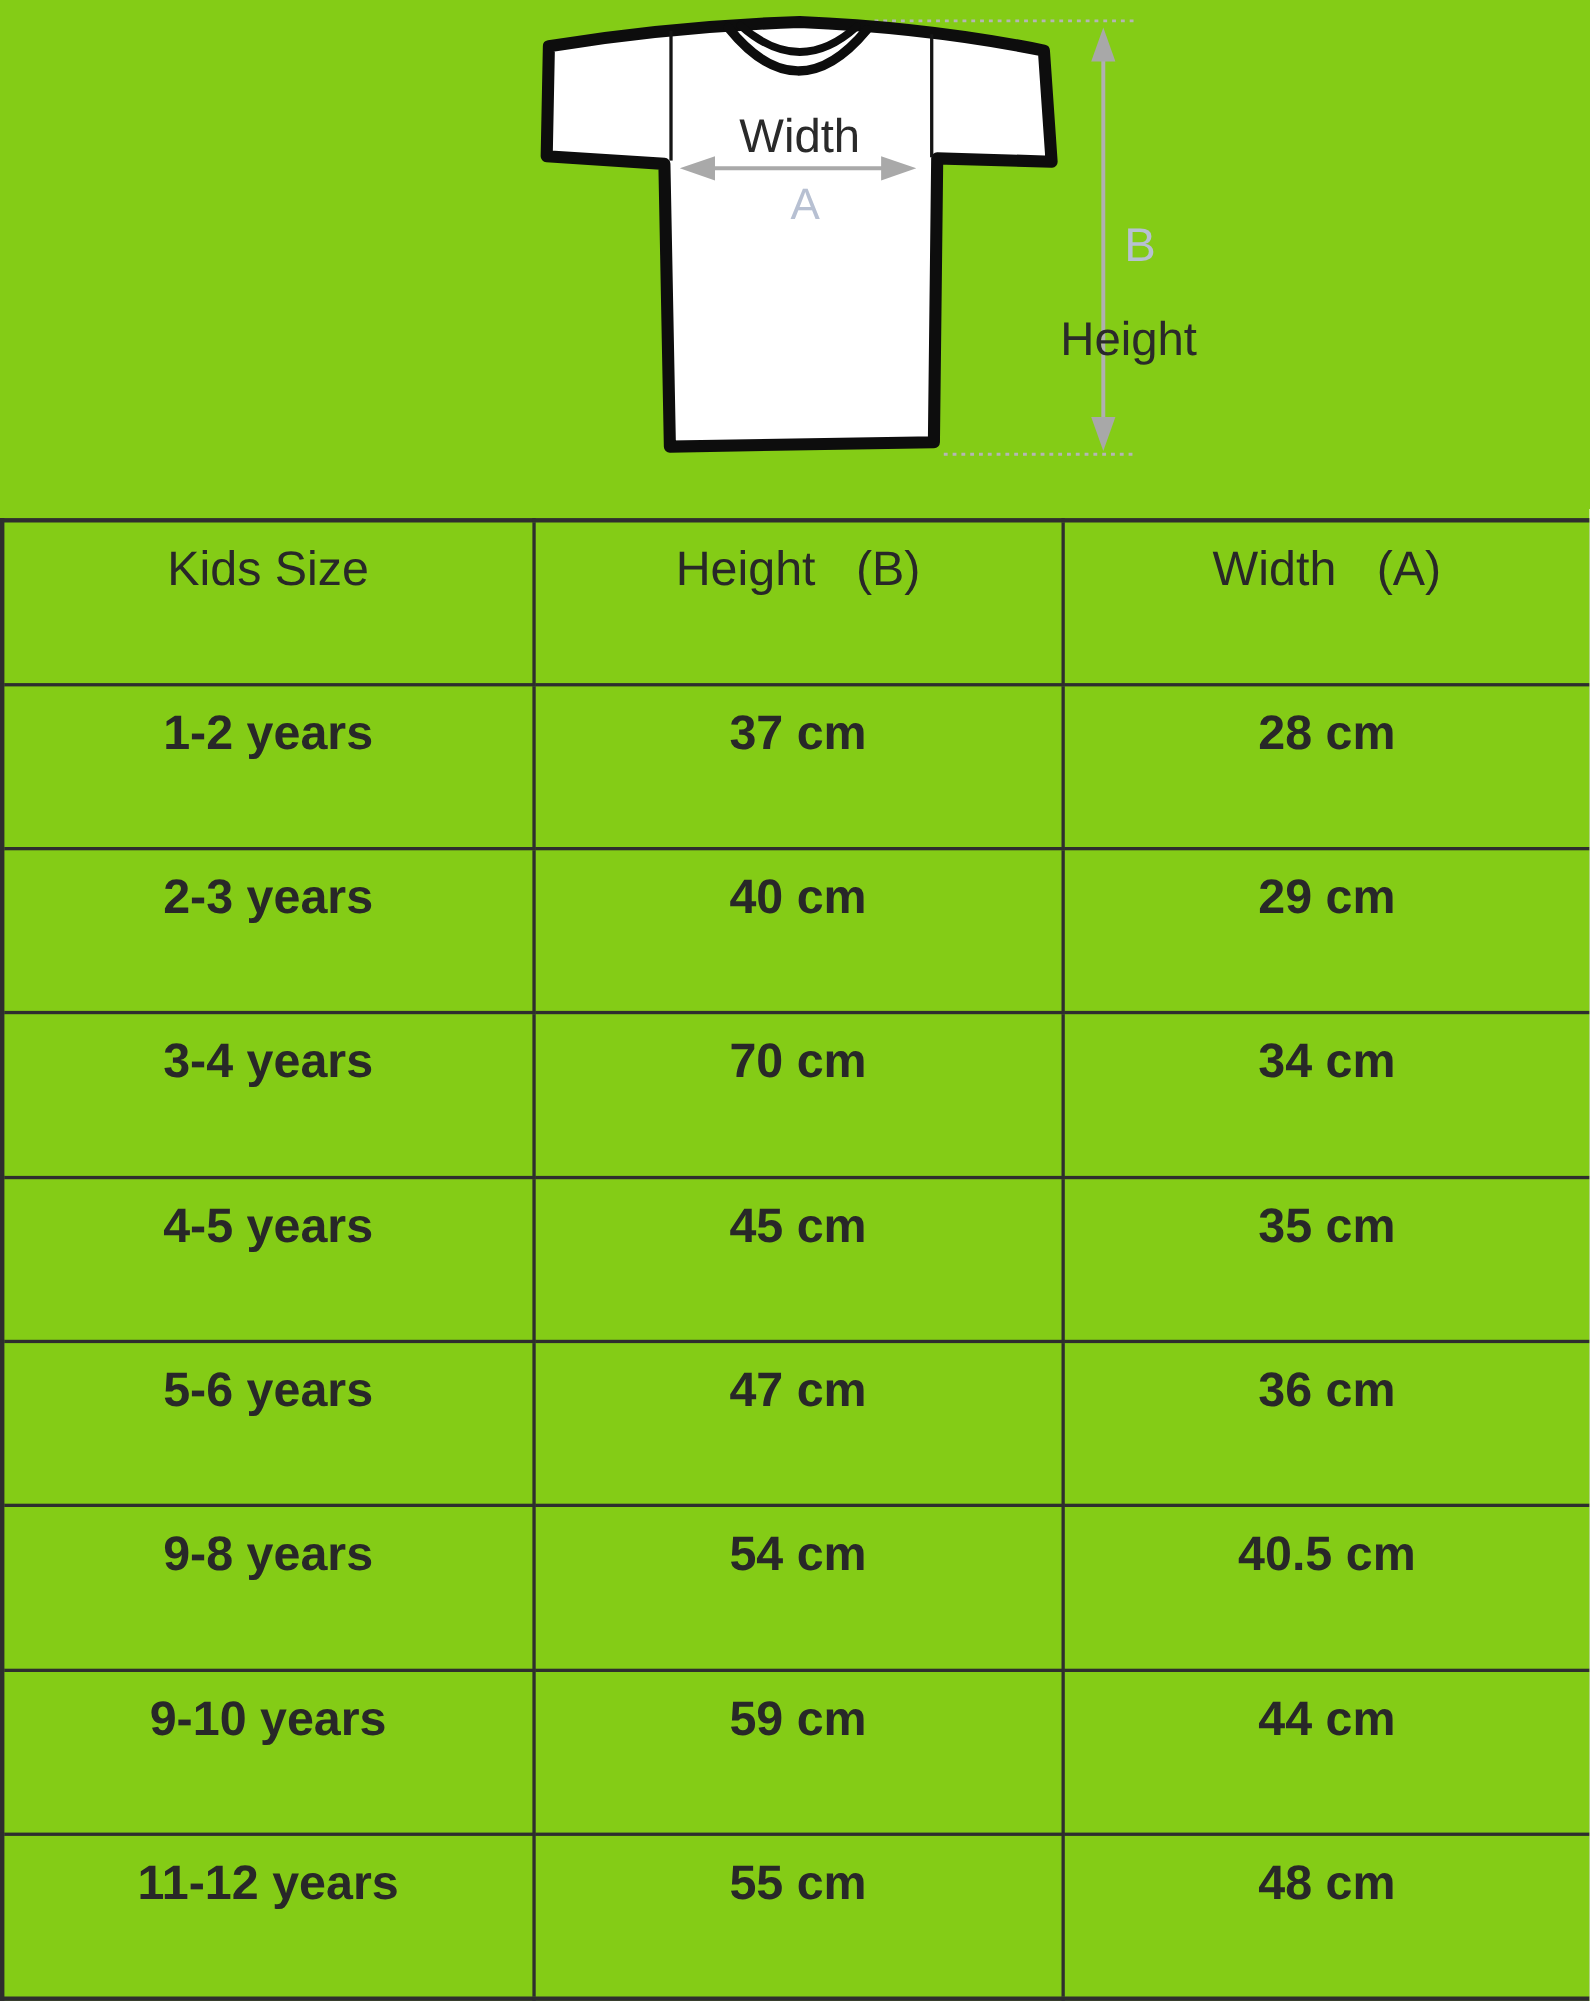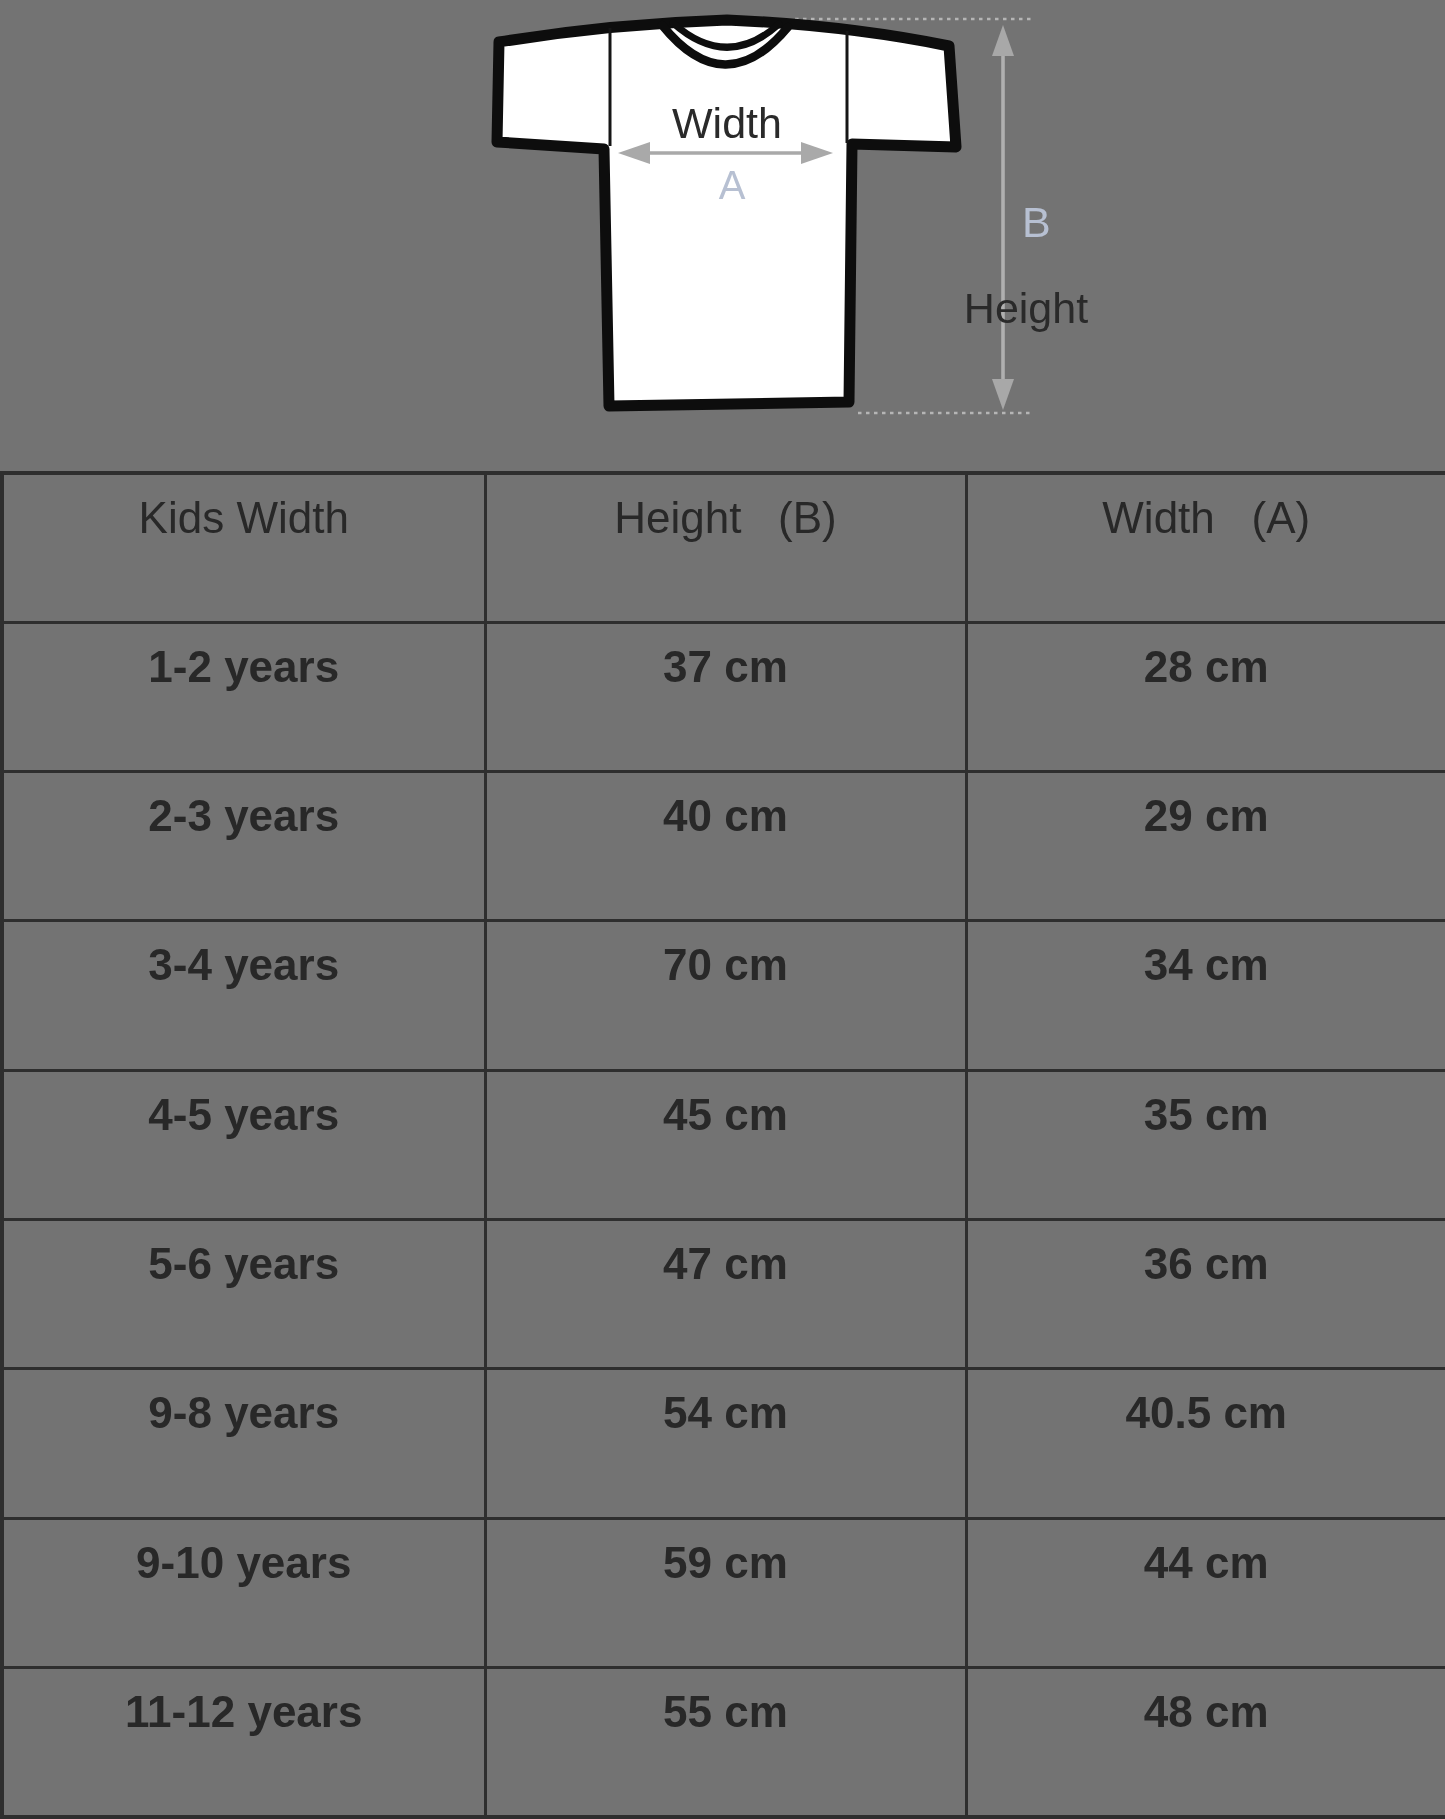--- a/index.html
+++ b/index.html
@@ -1,19 +1,19 @@
 <!DOCTYPE html>
 <html><head>
 <meta charset="utf-8">
 <style>
   html,body{margin:0;padding:0;background:#ffffff;}
   #page{
     position:relative;
     width:1445px;height:1819px;
-    background:#737373;
+    background:#84cc16;
     overflow:hidden;
     font-family:"Liberation Sans", sans-serif;
   }
   #diagram{
     position:absolute;top:0;left:0;
   }
   .diagram-label{
     font-family:"Liberation Sans", sans-serif;
     fill:#2a2a2a;
   }
@@ -85,21 +85,21 @@
   </svg>
 
   <table class="size-table">
     <colgroup>
       <col style="width:483px">
       <col style="width:481px">
       <col style="width:481px">
     </colgroup>
     <thead>
       <tr class="header-row">
-        <th>Kids Width</th>
+        <th>Kids Size</th>
         <th class="shifted">Height   (B)</th>
         <th class="shifted">Width   (A)</th>
       </tr>
     </thead>
     <tbody>
       <tr class="data-row">
         <td>1-2 years</td>
         <td>37 cm</td>
         <td>28 cm</td>
       </tr>

